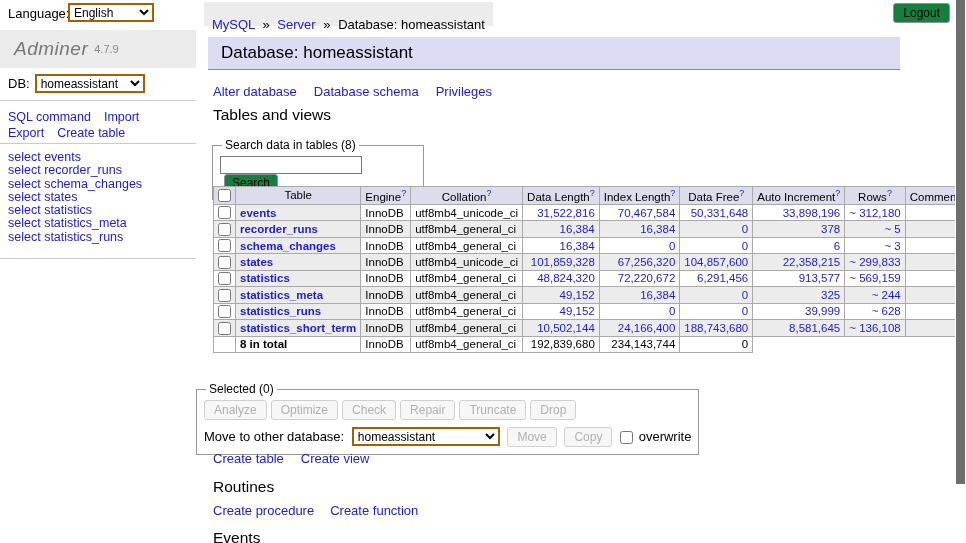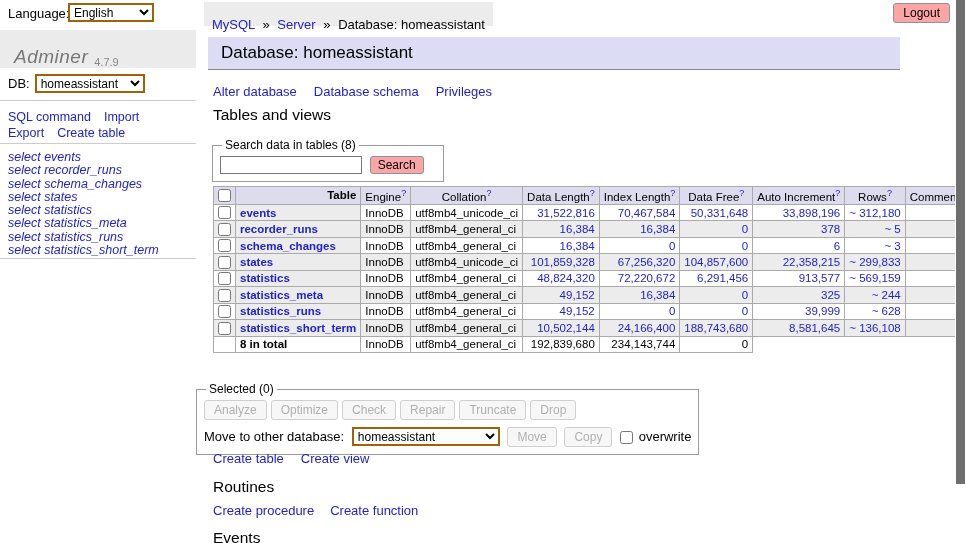--- a/index.html
+++ b/index.html
@@ -11,69 +11,69 @@
     --logo-bg:#ebebeb;
     --thumb:#6e6e6e;
     --border:#aaa;
   }
   *{margin:0;padding:0;box-sizing:border-box;}
   html,body{width:966px;height:543px;overflow:hidden;background:#fff;
     font-family:"Liberation Sans","DejaVu Sans",sans-serif;font-size:13px;color:#000;}
   .abs{position:absolute;}
   a.lnk{color:var(--link);text-decoration:none;cursor:pointer;}
   button{font-family:"Liberation Sans","DejaVu Sans",sans-serif;font-size:12px;
-    padding:2px 9px;border:1px solid #8f8f9d;border-radius:3px;background:#fca5a5;color:#000;}
+    padding:2px 9px;border:1px solid #8f8f9d;border-radius:3px;background:#15803d;color:#000;}
   button:disabled,.btn-disabled{color:#b0b0b0;border-color:#cfcfcf;background:#f7f7f7;}
   select{font-family:"Liberation Sans","DejaVu Sans",sans-serif;font-size:12px;height:19px;
     border:2px solid #a16207;background:#fff;}
   input[type=text]{font-family:"Liberation Sans","DejaVu Sans",sans-serif;font-size:12px;
     height:18px;border:1px solid #777;padding:0 3px;}
   input[type=checkbox]{width:13px;height:13px;margin:0;vertical-align:middle;}
 
   
   #lang-label{left:8px;top:6px;}
   #lang-select{left:68px;top:3px;width:86px;}
   #breadcrumb{left:204px;top:2px;height:22px;line-height:22px;background:var(--breadcrumb-bg);
     padding:12px 8px;white-space:nowrap;}
   #breadcrumb .sep{color:#000;margin:0 4px;}
   #logout-btn{right:16px;top:3px;}
 
   
   #logo{left:0;top:30px;width:196px;height:38px;background:var(--logo-bg);
-    display:flex;align-items:flex-end;padding-left:14px;}
+    display:flex;align-items:center;padding-left:14px;}
   #logo .name{font-style:italic;color:#777;font-size:19px;letter-spacing:.5px;}
   #logo .ver{color:#888;font-size:11px;margin-left:6px;}
   #db-row{left:8px;top:74px;}
   #db-row select{width:110px;margin-left:5px;}
   .hr{left:0;width:196px;border-top:1px solid #ccc;height:0;}
   #hr1{top:100px;} #hr2{top:143px;} #hr3{top:258px;}
   #sidebar-actions{left:8px;top:109px;width:172px;line-height:16px;font-size:12.5px;}
   #sidebar-actions a{margin-right:13px;display:inline-block;}
-  #sidebar-tables{left:8px;top:151px;width:188px;font-size:12.5px;line-height:13.3px;font-style:italic;}
+  #sidebar-tables{left:8px;top:151px;width:188px;font-size:12.5px;line-height:13.3px;}
   #sidebar-tables a{display:block;}
 
   
   #titlebar{left:208px;top:37px;width:692px;height:33px;background:var(--titlebar-bg);
     border-bottom:1px solid #888;line-height:32px;padding-left:13px;font-size:17px;}
   #db-links{left:213px;top:84px;}
   #db-links a{margin-right:17px;}
   .h3{font-size:15.5px;color:#000;}
   #tables-title{left:213px;top:106px;}
-  #search-fieldset{left:212px;top:138px;width:232px;}
+  #search-fieldset{left:212px;top:138px;width:212px;}
   fieldset{border:1px solid #999;padding:4px 7px 7px 7px;}
   legend{font-size:12px;padding:0 3px;margin-left:2px;}
   #search-input{width:142px;}
   #search-btn{margin-left:4px;padding:1px 7px;}
 
   
   #tables-table{left:213px;top:186px;border-collapse:collapse;font-size:11.5px;}
   #tables-table th,#tables-table td{border:1px solid var(--border);padding:1px 4px;
     height:16px;white-space:nowrap;}
   #tables-table thead th{background:var(--thead-bg);font-weight:normal;text-align:center;}
-  #tables-table thead th.tname{font-weight:bold;text-align:right;}
+  #tables-table thead th.tname{font-weight:normal;}
   #tables-table tbody th{background:#ececec;text-align:left;}
   #tables-table tbody tr:nth-child(even) td{background:var(--row-alt-bg);}
   #tables-table td.num{text-align:right;}
   #tables-table a.bold{font-weight:bold;}
   #tables-table sup{font-size:9px;color:var(--link);cursor:pointer;}
   #tables-table td.check{text-align:center;padding:1px 3px;}
   #tables-table tfoot th{background:#fff;font-weight:bold;text-align:left;}
   #tables-table tfoot td{background:#fff;}
   #tables-table tfoot td.num{color:#000;}
   #tables-table tfoot td.nb{border:none;}
@@ -125,21 +125,20 @@
 <div class="abs" id="sidebar-actions"><a class="lnk">SQL command</a><a class="lnk">Import</a><a class="lnk">Export</a><a class="lnk">Create table</a></div>
 <div class="abs hr" id="hr2"></div>
 <div class="abs" id="sidebar-tables">
     <a class="lnk">select events</a>
     <a class="lnk">select recorder_runs</a>
     <a class="lnk">select schema_changes</a>
     <a class="lnk">select states</a>
     <a class="lnk">select statistics</a>
     <a class="lnk">select statistics_meta</a>
     <a class="lnk">select statistics_runs</a>
-    <a class="lnk">select statistics_short_term</a>
   </div>
 <div class="abs hr" id="hr3"></div>
 
 <div class="abs" id="titlebar">Database: homeassistant</div>
 
 <div class="abs" id="db-links"><a class="lnk">Alter database</a><a class="lnk">Database schema</a><a class="lnk">Privileges</a></div>
 
 <div class="abs h3" id="tables-title">Tables and views</div>
 
 <fieldset class="abs" id="search-fieldset">

